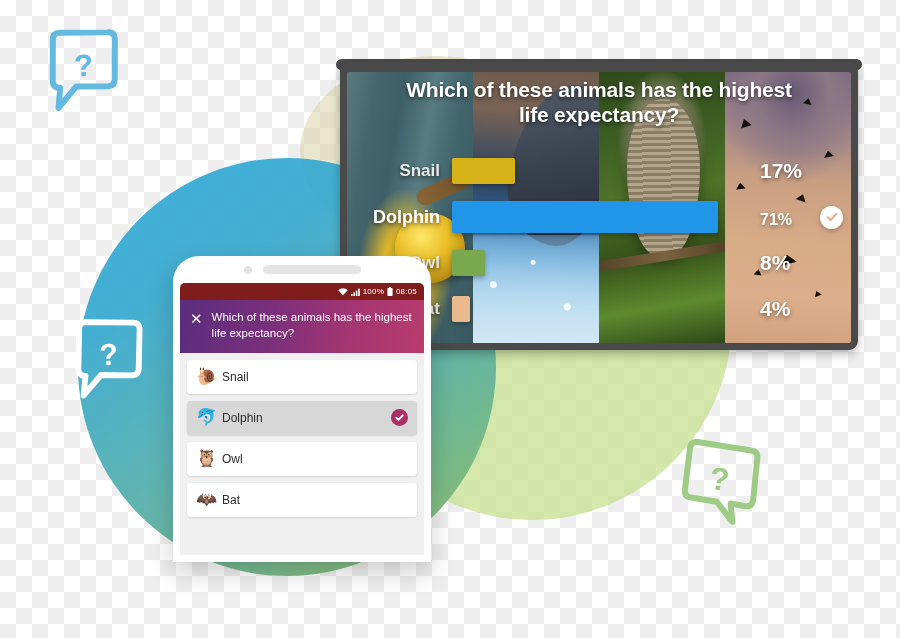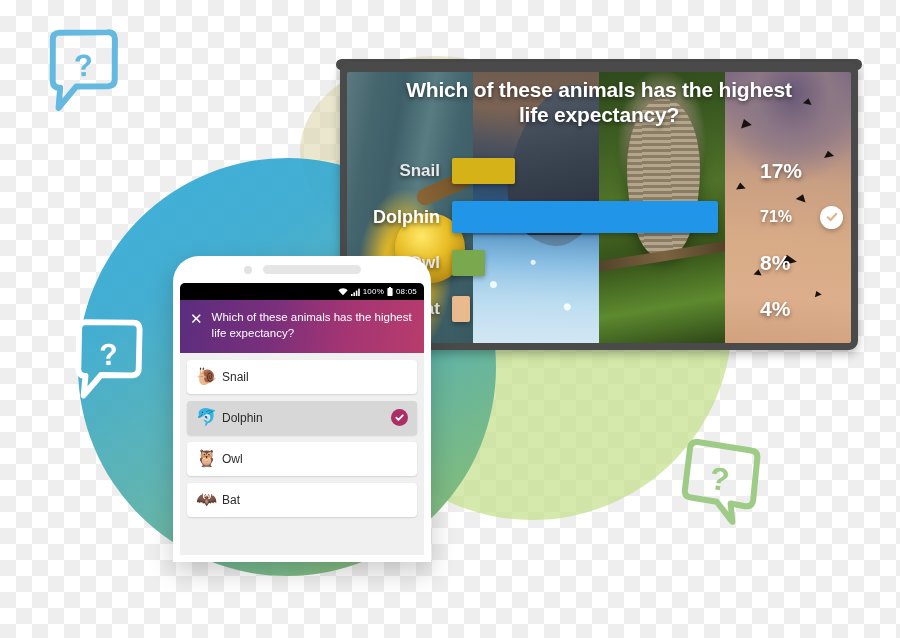--- a/index.html
+++ b/index.html
@@ -240,21 +240,21 @@
   .tv-pct {
     flex: 0 0 auto;
     width: 104px;
     padding-left: 6px;
     box-sizing: border-box;
     color: #ffffff;
     font-weight: bold;
     font-size: 21px;
     text-shadow: 0 2px 4px rgba(0,0,0,0.45);
     display: flex;
-    align-items: center;
+    align-items: flex-end;
     gap: 6px;
     white-space: nowrap;
   }
   .tv-row.is-winner .tv-pct { font-size: 16px; gap: 28px; }
   .tick-badge {
     width: 23px; height: 23px;
     border-radius: 50%;
     background: #ffffff;
     display: inline-flex;
     align-items: center;
@@ -294,21 +294,21 @@
   #phone-screen {
     margin: 0 7px;
     height: 272px;
     background: #f0f0f0;
     border-radius: 5px 5px 0 0;
     overflow: hidden;
     position: relative;
   }
   #phone-statusbar {
     height: 17px;
-    background: #000000;
+    background: #7f1d1d;
     display: flex;
     align-items: center;
     justify-content: flex-end;
     gap: 3px;
     padding-right: 7px;
     color: #ffffff;
     font-size: 8px;
     letter-spacing: 0.2px;
   }
   #phone-statusbar svg { display: block; }

